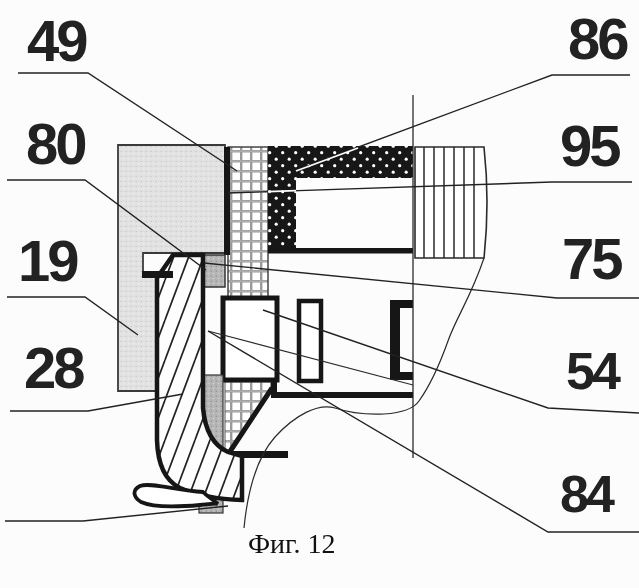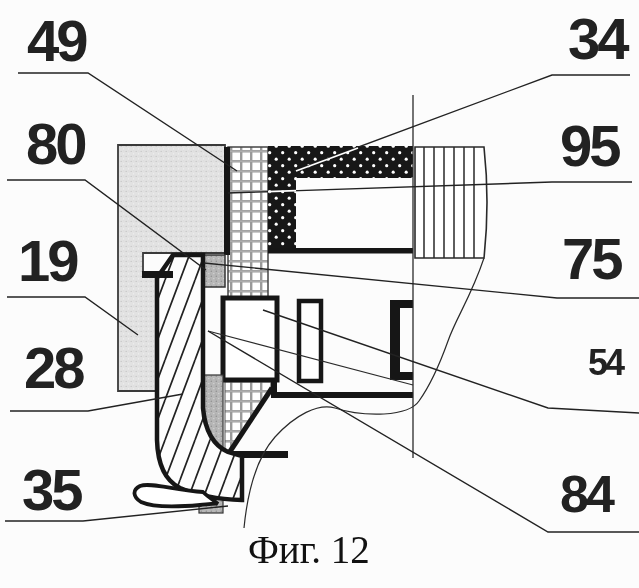--- a/index.html
+++ b/index.html
@@ -19,21 +19,21 @@
     font-weight:700;
     letter-spacing:-3px;
     color:#222;
     line-height:1;
     user-select:none;
     white-space:nowrap;
   }
   .caption{
     position:absolute;
     font-family:"Liberation Serif", serif;
-    font-size:39px;
+    font-size:28px;
     font-weight:400;
     color:#111;
     line-height:1;
     white-space:nowrap;
     text-align:center;
   }
 </style>
 </head>
 <body>
 
@@ -148,22 +148,21 @@
   <g stroke="#ffffff" stroke-width="1.7" fill="none">
     <path d="M358,148 L296,171"></path>
     <path d="M296,190.7 L268,191.6"></path>
   </g>
 </svg>
 
 <div class="callout" style="left:27px;top:12px">49</div>
 <div class="callout" style="left:26px;top:115px">80</div>
 <div class="callout" style="left:18px;top:232px">19</div>
 <div class="callout" style="left:24px;top:339px">28</div>
-<div class="callout" style="left:22px;top:461px">35</div>
-<div class="callout" style="left:568px;top:10px">34</div>
+<div class="callout" style="left:568px;top:10px">86</div>
 <div class="callout" style="left:560px;top:117px">95</div>
 <div class="callout" style="left:562px;top:230px">75</div>
-<div class="callout" style="left:588px;top:345px;font-size:36px">54</div>
+<div class="callout" style="left:566px;top:345px;font-size:52px">54</div>
 <div class="callout" style="left:560px;top:468px;font-size:52px">84</div>
 
 <div class="caption" style="left:248px;top:530px">Фиг. 12</div>
 
 </div>
 
 </body></html>

